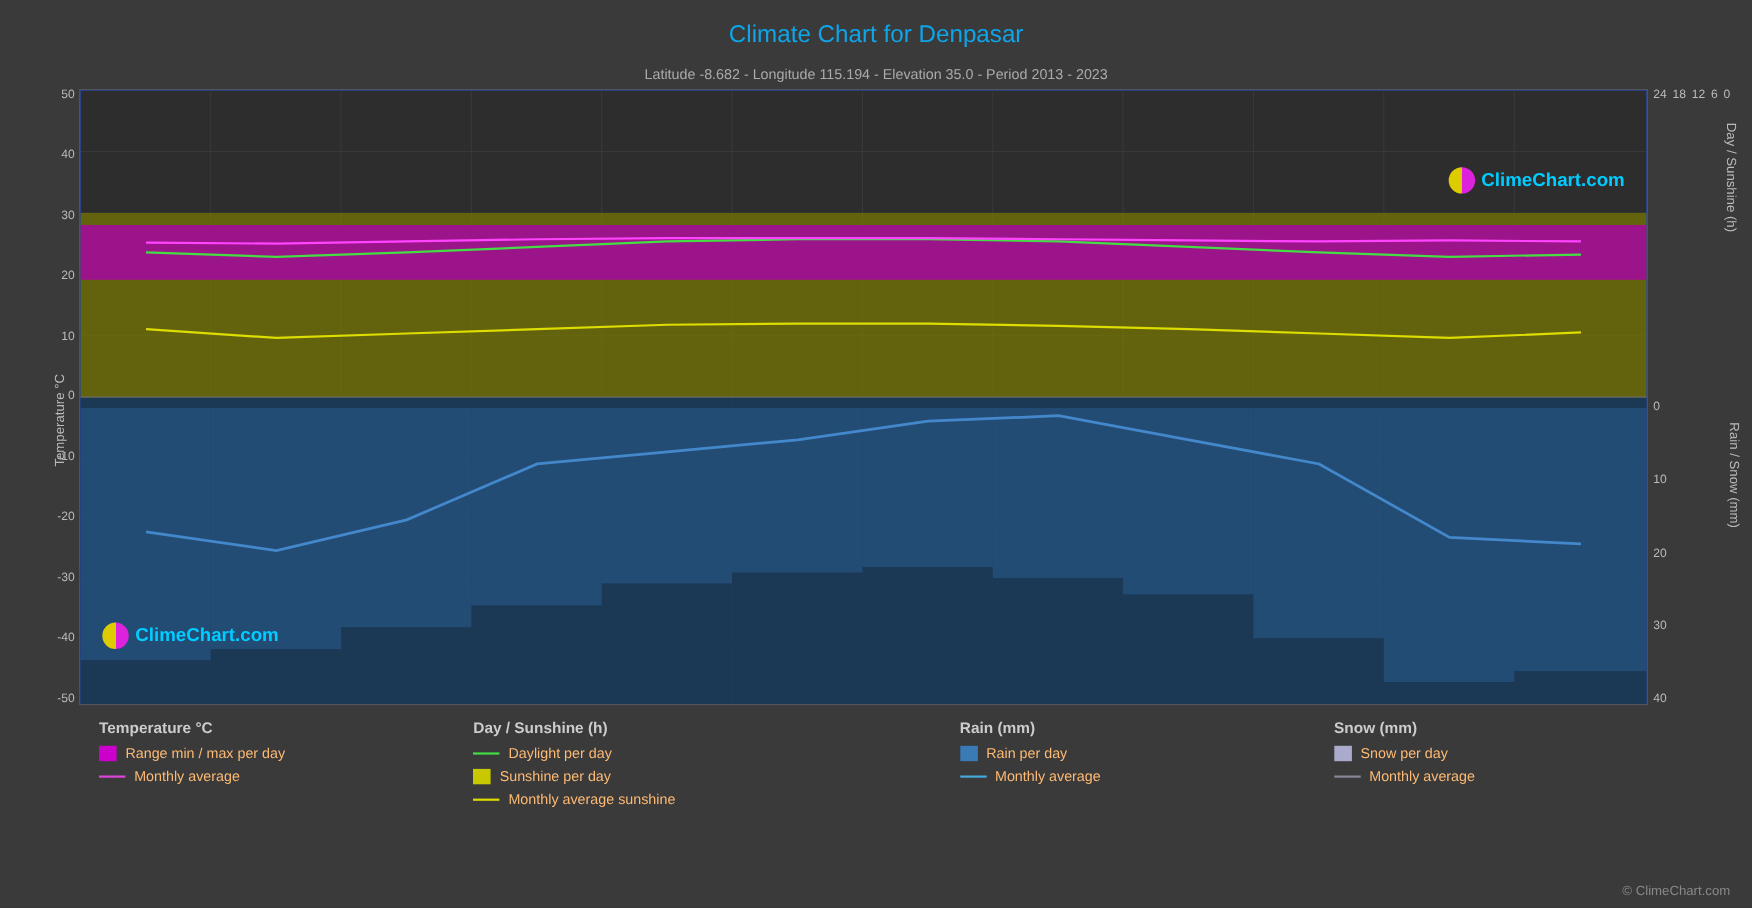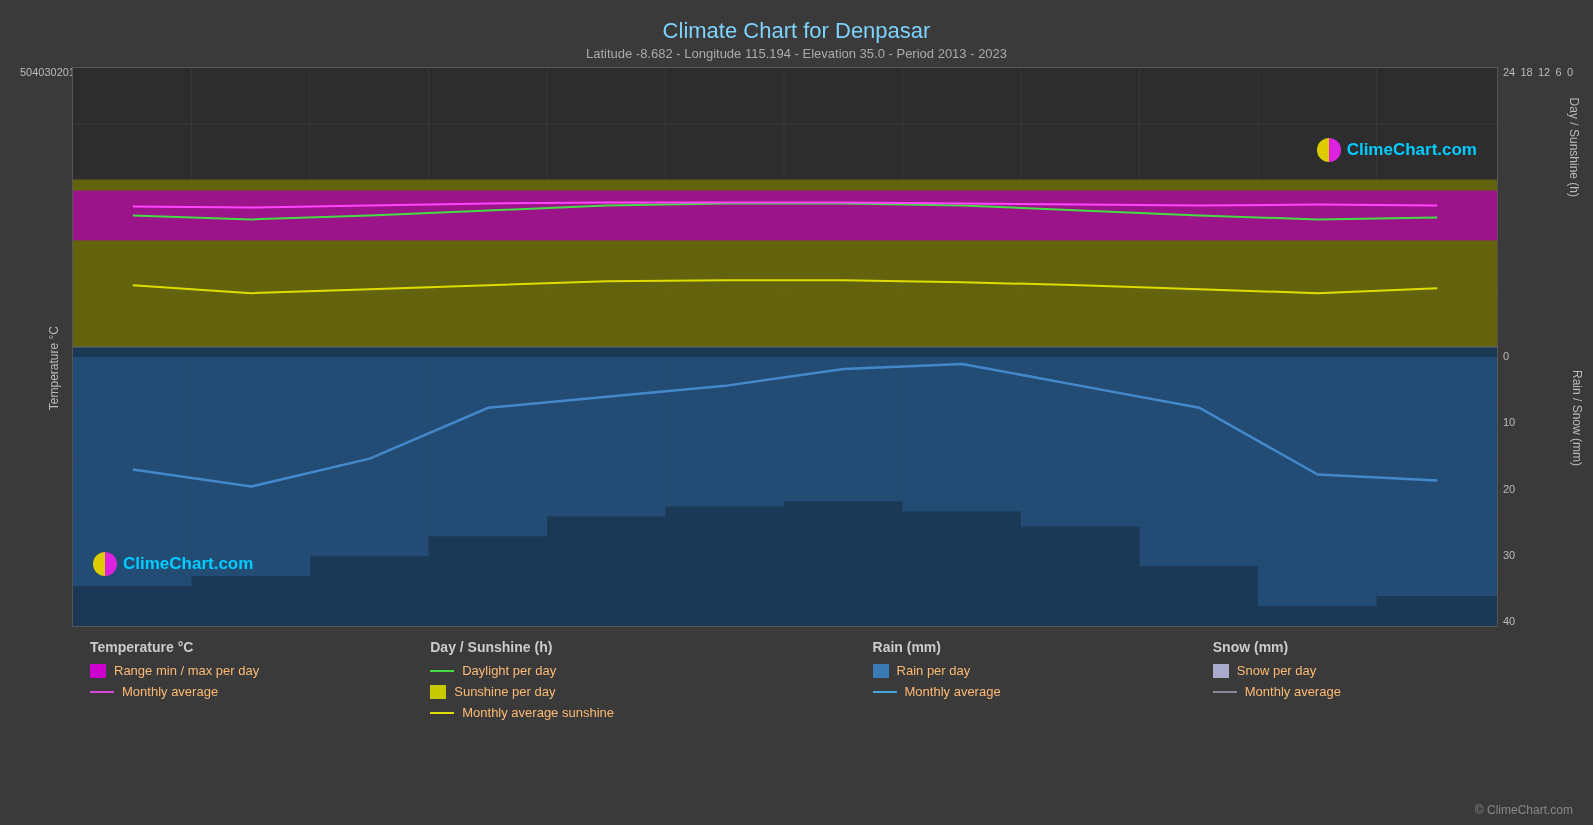--- a/index.html
+++ b/index.html
@@ -16,28 +16,28 @@
       height: 825px;
       background: #3a3a3a;
       position: relative;
       padding: 10px 20px 10px 20px;
     }
     .title-area {
       text-align: center;
       padding-top: 8px;
     }
     .chart-title {
-      color: #7dd3fc;
+      color: #0ea5e9;
       font-size: 22px;
       font-weight: normal;
     }
     .chart-subtitle {
       color: #aaa;
       font-size: 13px;
-      margin-top: 2px;
+      margin-top: 16px;
     }
     .y-tick {
       font-size: 11px;
       color: #bbb;
       line-height: 1;
     }
     .chart-area {
       flex: 1;
       position: relative;
       background: #1d4ed8;
@@ -109,21 +109,21 @@
 
   <div class="title-area">
     <div class="chart-title">Climate Chart for Denpasar</div>
     <div class="chart-subtitle">Latitude -8.682 - Longitude 115.194 - Elevation 35.0 - Period 2013 - 2023</div>
   </div>
 
   <div style="display:flex; margin-top:6px; position:relative;">
 
     <div style="width:52px; position:relative; flex-shrink:0;">
       <div style="position:absolute; left:-8px; top:45%; transform:rotate(-90deg) translateX(-50%); white-space:nowrap; font-size:12px; color:#bbb; transform-origin:center center;">Temperature °C</div>
-      <div style="display:flex; flex-direction:row; justify-content:space-between; height:560px; padding-right:4px; padding-top:0px;">
+      <div style="display:flex; flex-direction:column; justify-content:space-between; height:560px; align-items:flex-end; padding-right:4px; padding-top:0px;">
         <span class="y-tick">50</span>
         <span class="y-tick">40</span>
         <span class="y-tick">30</span>
         <span class="y-tick">20</span>
         <span class="y-tick">10</span>
         <span class="y-tick">0</span>
         <span class="y-tick">-10</span>
         <span class="y-tick">-20</span>
         <span class="y-tick">-30</span>
         <span class="y-tick">-40</span>

